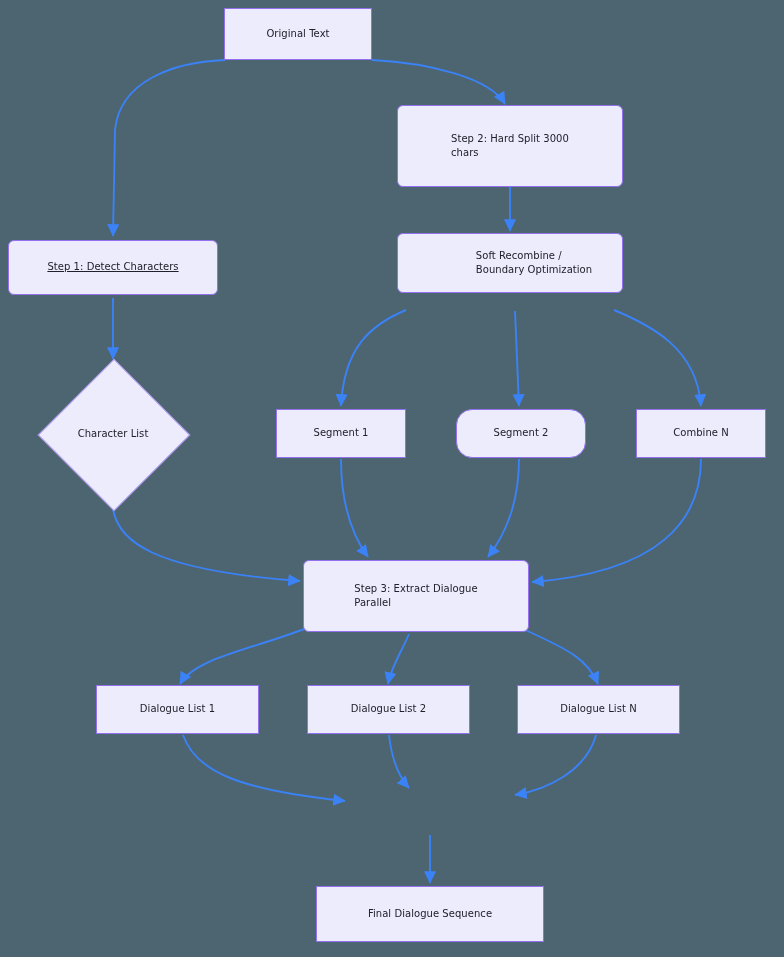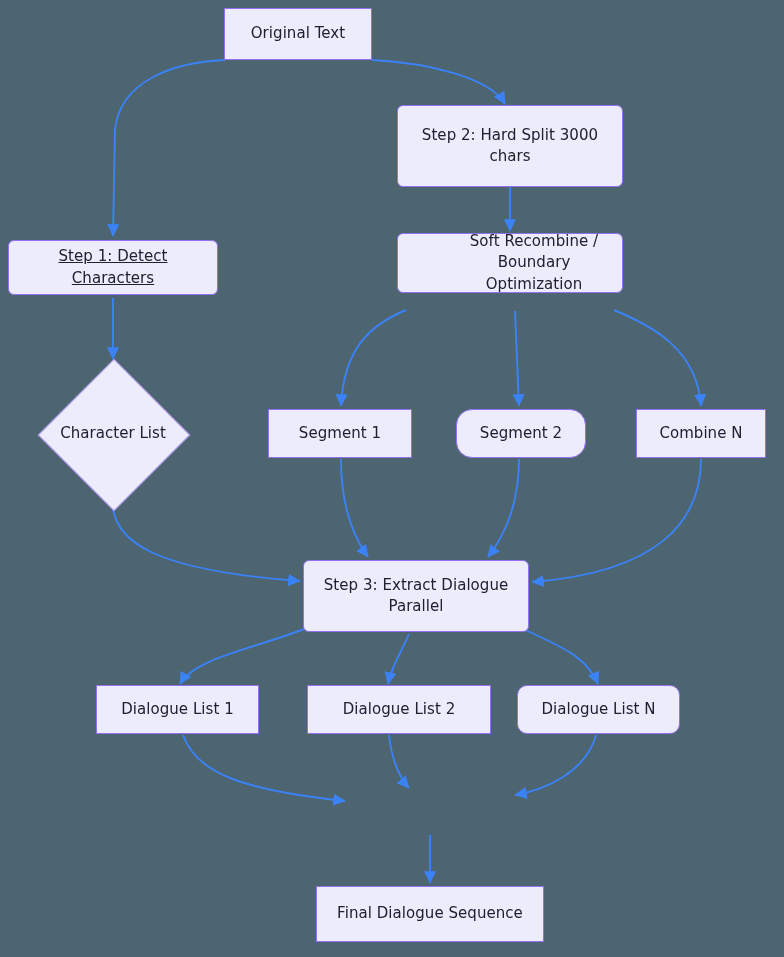--- a/index.html
+++ b/index.html
@@ -26,23 +26,23 @@
     width: 784px;
     height: 957px;
     pointer-events: none;
   }
   .node {
     position: absolute;
     box-sizing: border-box;
     background: #ececfd;
     border: 1.4px solid #9370f0;
     color: #20212a;
-    font-size: 15px;
+    font-size: 10px;
     line-height: 1.42;
-    text-align: center;
+    text-align: left;
     display: flex;
     align-items: center;
     justify-content: center;
     letter-spacing: 0.05px;
     z-index: 2;
   }
   .node.rounded { border-radius: 6px; }
   .node.square  { border-radius: 0px; }
   .node-label {
     display: block;
@@ -140,46 +140,46 @@
   <div class="node rounded" style="left:397px; top:233px; width:226px; height:60px;padding-left:48px;">
     <span class="node-label">Soft Recombine /
 Boundary Optimization</span>
   </div>
 
   <div class="node diamond" style="left:13px; top:359px; width:200px; height:150px;">
     <span class="diamond-shape"></span>
     <span class="node-label">Character List</span>
   </div>
 
-  <div class="node square" style="left:268px; top:409px; width:144px; height:49px;">
+  <div class="node square" style="left:276px; top:409px; width:130px; height:49px;">
     <span class="node-label">Segment 1</span>
   </div>
 
   <div class="node square" style="left:456px; top:409px; width:130px; height:49px;border-radius:16px;">
     <span class="node-label">Segment 2</span>
   </div>
 
   <div class="node square" style="left:636px; top:409px; width:130px; height:49px;">
     <span class="node-label">Combine N</span>
   </div>
 
   <div class="node rounded" style="left:303px; top:560px; width:226px; height:72px;">
     <span class="node-label">Step 3: Extract Dialogue
 Parallel</span>
   </div>
 
   <div class="node square" style="left:96px; top:685px; width:163px; height:49px;">
     <span class="node-label">Dialogue List 1</span>
   </div>
 
-  <div class="node square" style="left:307px; top:685px; width:184px; height:49px;">
+  <div class="node square" style="left:307px; top:685px; width:163px; height:49px;">
     <span class="node-label">Dialogue List 2</span>
   </div>
 
-  <div class="node square" style="left:517px; top:685px; width:163px; height:49px;border-radius:10px;">
+  <div class="node square" style="left:517px; top:685px; width:163px; height:49px;">
     <span class="node-label">Dialogue List N</span>
   </div>
 
 
   <div class="node square" style="left:316px; top:886px; width:228px; height:56px;">
     <span class="node-label">Final Dialogue Sequence</span>
   </div>
 
 </div>
 

